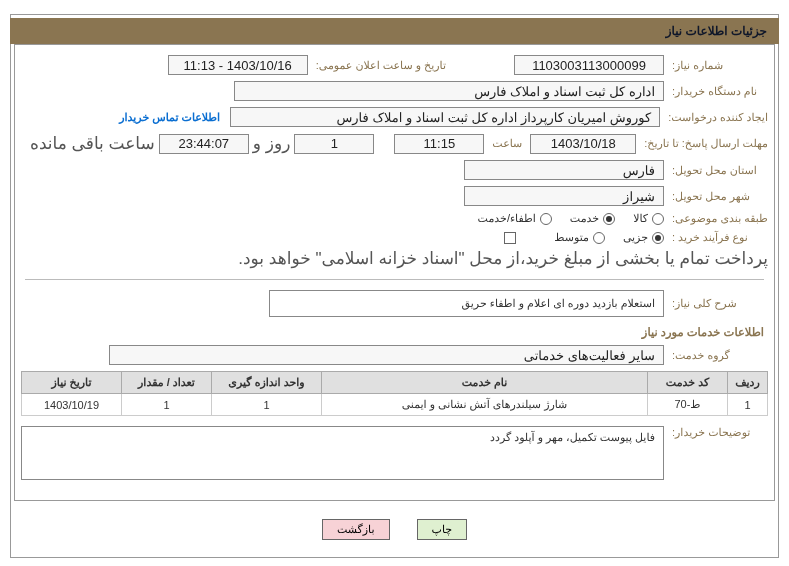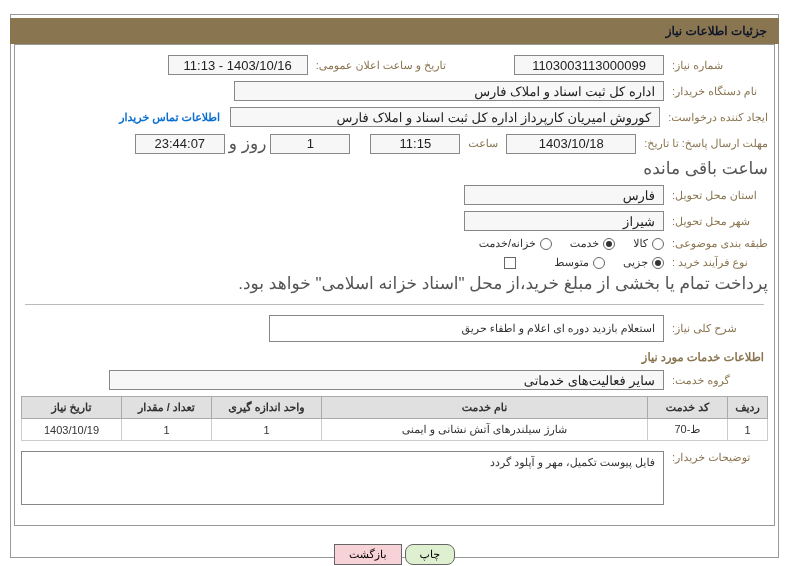--- a/index.html
+++ b/index.html
@@ -153,24 +153,24 @@
 .buttons {
   text-align: center;
   padding: 8px 0 10px 0;
 }
 .btn {
   border: 1px solid #666;
   padding: 3px 14px;
   background: #eee;
   font-family: inherit;
   font-size: 11px;
-  margin: 0 0;
+  margin: 0 12px;
   cursor: pointer;
 }
-.btn.print { background: #dff0d0; border-radius: 8px; }
+.btn.print { background: #dff0d0; }
 .btn.back { background: #f7d2d6; }
 
 .outer {
   border: 1px solid #999;
   position: absolute;
   top: 14px; left: 10px; right: 10px; bottom: 8px;
 }
 
 .watermark {
   position: absolute;
@@ -236,21 +236,21 @@
   </div>
 
   <div class="row">
     <span class="label">ایجاد کننده درخواست:</span>
     <span class="field wide" style="max-width:430px">کوروش امیریان کارپرداز اداره کل ثبت اسناد و املاک فارس</span>
     <span class="link">اطلاعات تماس خریدار</span>
   </div>
 
   <div class="row">
     <span class="label" style="min-width:100px">مهلت ارسال پاسخ: تا تاریخ:</span>
-    <span class="field center" style="width:130px">1403/10/18</span>
+    <span class="field center" style="width:106px">1403/10/18</span>
     <span class="label short" style="min-width:auto;padding:0 4px">ساعت</span>
     <span class="field center" style="width:90px">11:15</span>
     <span style="width:12px"></span>
     <span class="field center" style="width:80px">1</span>
     <span class="note-text">روز و</span>
     <span class="field center" style="width:90px">23:44:07</span>
     <span class="note-text">ساعت باقی مانده</span>
   </div>
 
   <div class="row">
@@ -269,21 +269,21 @@
       <span class="radio-item">
         <span class="radio-circle"></span>
         <span>کالا</span>
       </span>
       <span class="radio-item">
         <span class="radio-circle checked"></span>
         <span>خدمت</span>
       </span>
       <span class="radio-item">
         <span class="radio-circle"></span>
-        <span>خزانه/خدمت</span>
+        <span>اطفاء/خدمت</span>
       </span>
     </div>
   </div>
 
   <div class="row">
     <span class="label">نوع فرآیند خرید :</span>
     <span class="radio-item">
       <span class="radio-circle checked"></span>
       <span>جزیی</span>
     </span>

